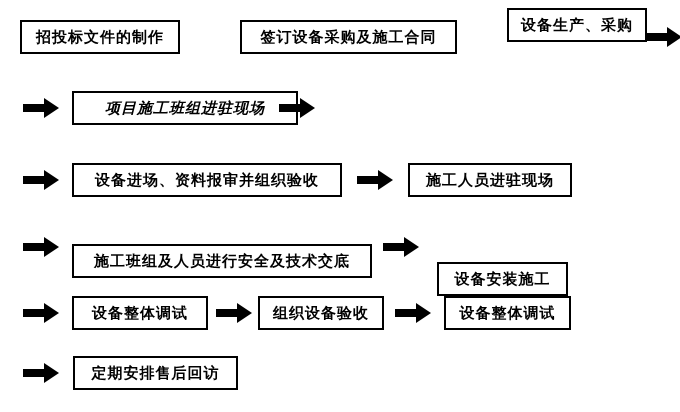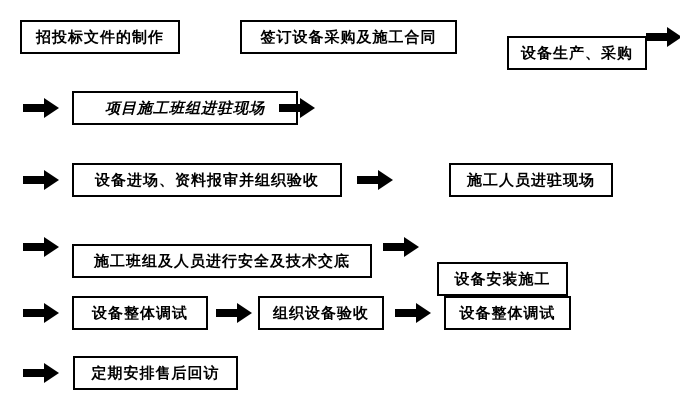--- a/index.html
+++ b/index.html
@@ -48,37 +48,37 @@
 <body>
 
 <div class="stage">
 
   <div class="box" style="left:240px;top:20px;width:217px;">
     <span>签订设备采购及施工合同</span>
   </div>
   <div class="box" style="left:20px;top:20px;width:160px;">
     <span>招投标文件的制作</span>
   </div>
-  <div class="box" style="left:507px;top:36px;width:140px;text-align:center;">
+  <div class="box" style="left:507px;top:8px;width:140px;text-align:center;">
     <span>设备生产、采购</span>
   </div>
   <div class="arrow" style="left:646px;top:27px;"></div>
 
   <div class="arrow" style="left:23px;top:98px;"></div>
   <div class="box" style="left:72px;top:91px;width:226px;font-style:italic;">
     <span>项目施工班组进驻现场</span>
   </div>
   <div class="arrow" style="left:279px;top:98px;"></div>
 
   <div class="arrow" style="left:23px;top:170px;"></div>
   <div class="box" style="left:72px;top:163px;width:270px;">
     <span>设备进场、资料报审并组织验收</span>
   </div>
   <div class="arrow" style="left:357px;top:170px;"></div>
-  <div class="box" style="left:408px;top:163px;width:164px;margin-left:41px;">
+  <div class="box" style="left:408px;top:163px;width:164px;">
     <span>施工人员进驻现场</span>
   </div>
 
   <div class="arrow" style="left:23px;top:237px;"></div>
   <div class="box" style="left:72px;top:244px;width:300px;">
     <span>施工班组及人员进行安全及技术交底</span>
   </div>
   <div class="arrow" style="left:383px;top:237px;"></div>
   <div class="box" style="left:437px;top:230px;width:131px;margin-top:32px;">
     <span>设备安装施工</span>

